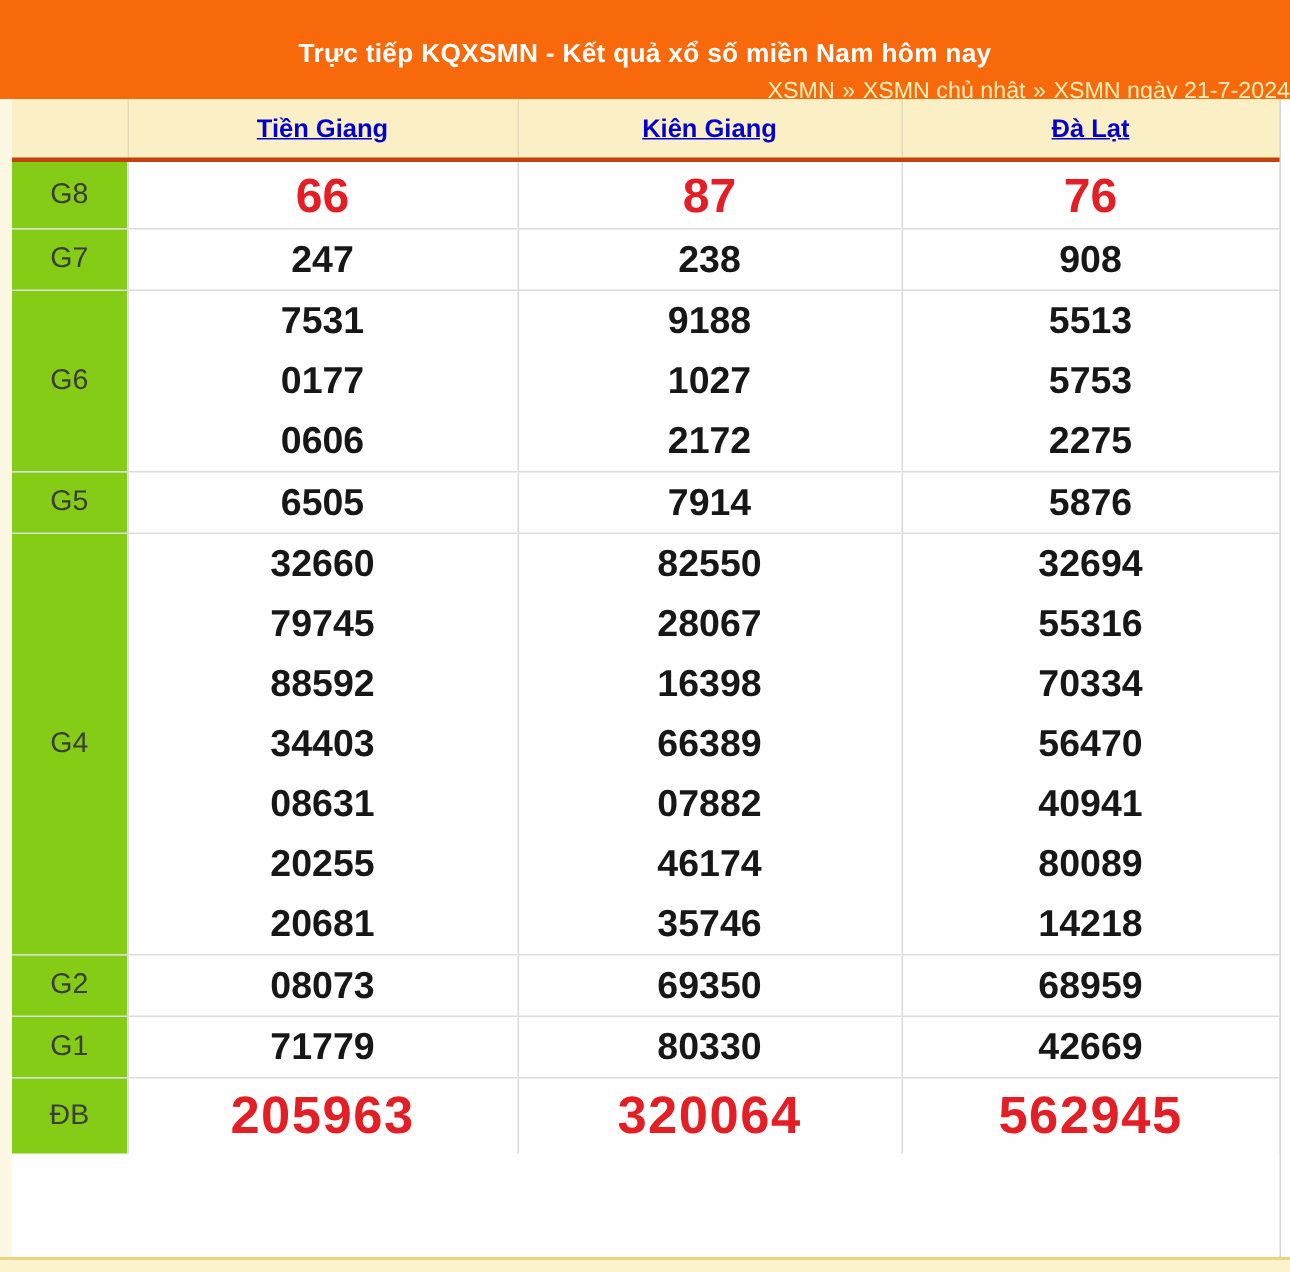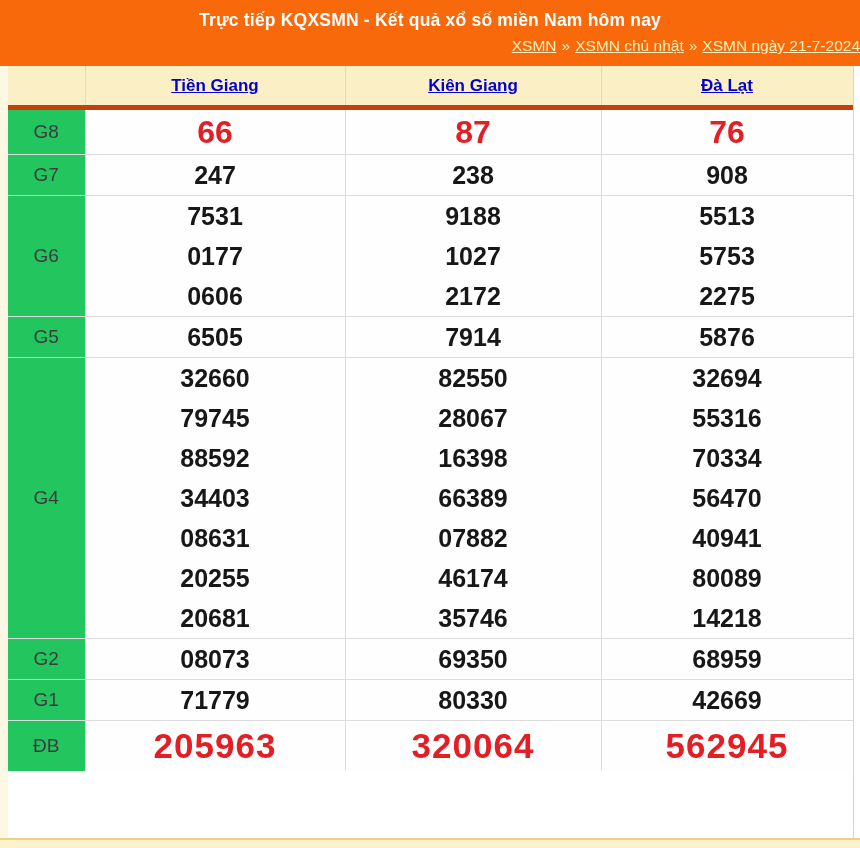--- a/index.html
+++ b/index.html
@@ -13,21 +13,21 @@
   
   .left-strip{
     position:absolute;left:0;top:66px;bottom:10px;width:8px;
     background:#fdf8e4;
   }
   
   .banner{
     height:66px;box-sizing:border-box;
     background:#f8690b;
     text-align:center;
-    padding-top:10px;
+    padding-top:25px;
   }
   .banner .title{
     color:#ffffff;font-weight:bold;font-size:17.5px;letter-spacing:.2px;
   }
   .breadcrumb{
     margin-top:6px;font-size:15.5px;color:#fcefb9;text-align:right;
   }
   .breadcrumb a{
     color:#fcefb9;text-decoration:underline;cursor:pointer;
   }
@@ -37,39 +37,39 @@
   table{
     border-collapse:collapse;table-layout:fixed;width:845px;
   }
   col.c-label{width:77px;}
   col.c-p1{width:260px;}
   col.c-p2{width:256px;}
   col.c-p3{width:252px;}
   thead th{
     background:#fbf0c5;
     height:37px;
-    border-bottom:5px solid #c2410c;
+    border-bottom:3px solid #c2410c;
     border-right:1px solid #e3dab6;
     text-align:center;vertical-align:middle;
     font-size:17px;
   }
   thead th:first-child{border-right:1px solid #e3dab6;}
   thead th a{
     color:#0202cc;font-weight:bold;text-decoration:underline;cursor:pointer;
   }
   tbody td{
     border-right:1px solid #dcdcdc;
     border-top:1px solid #dcdcdc;
     text-align:center;vertical-align:middle;
     padding:0;
     background:#fefefe;
   }
   tbody tr:first-child td{border-top:none;}
   td.label{
-    font-size:19px;color:#3c3c3c;background:#22c55e;
+    font-size:19px;color:#3c3c3c;background:#84cc16;
   }
   .num{
     line-height:40px;font-size:25px;font-weight:bold;color:#171717;
   }
   tr.hl .num{color:#e31e24;}
   tr.hl-g8 .num{font-size:32px;line-height:44px;}
   tr.hl-db .num{font-size:35px;line-height:50px;letter-spacing:1px;}
   
   .bottom-strip{
     position:absolute;left:0;right:0;bottom:0;height:10px;

